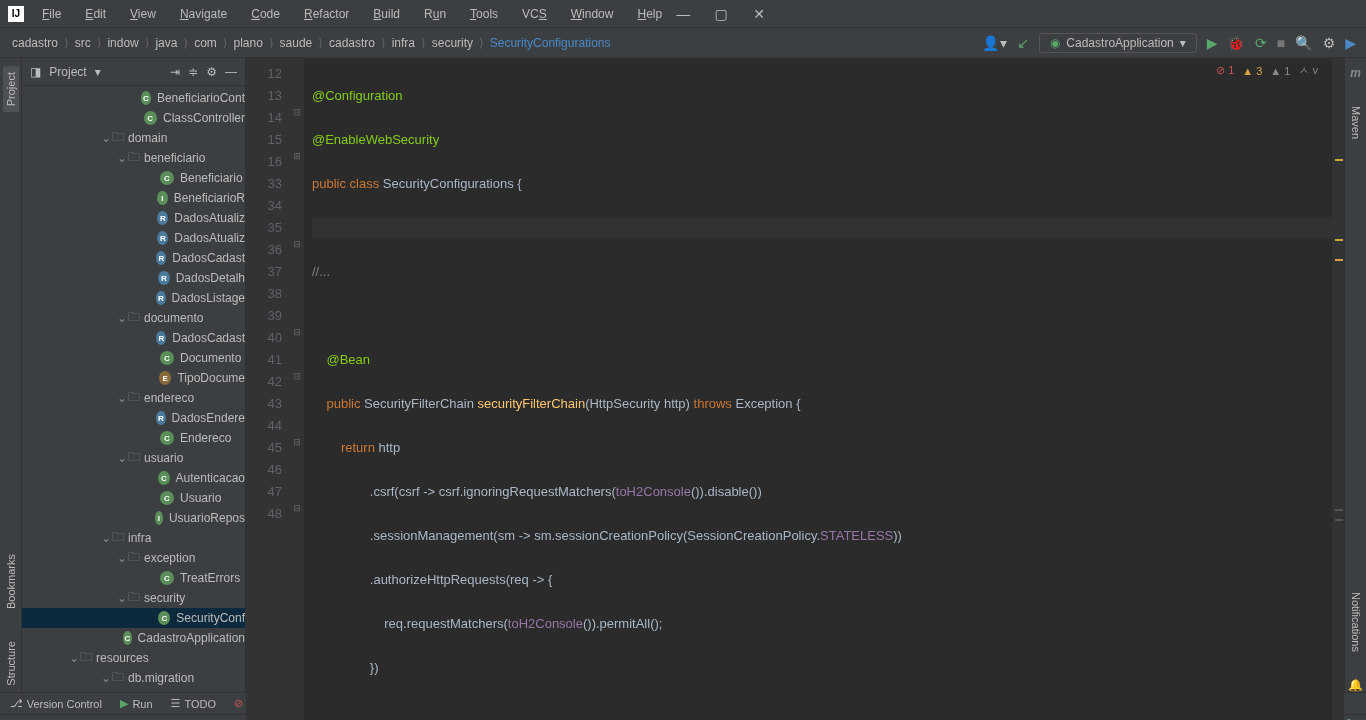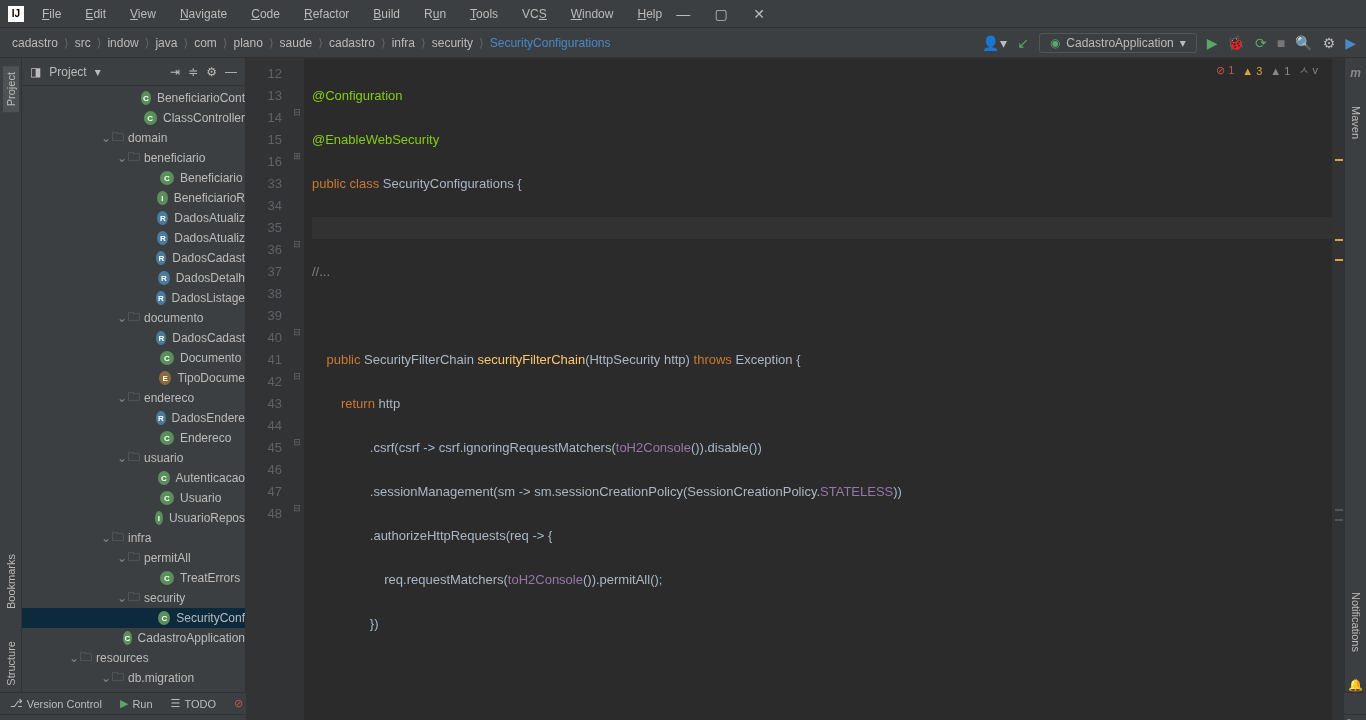--- a/index.html
+++ b/index.html
@@ -275,21 +275,21 @@
           <span>UsuarioRepos</span>
         </div>
         <div class="node" style="padding-left: 78px;">
           <span class="chev">⌄</span>
           <span class="folder">🗀</span>
           <span>infra</span>
         </div>
         <div class="node" style="padding-left: 94px;">
           <span class="chev">⌄</span>
           <span class="folder">🗀</span>
-          <span>permitAll</span>
+          <span>exception</span>
         </div>
         <div class="node" style="padding-left: 126px;">
           <span class="chev"></span>
           <span class="fileico c">C</span>
           <span>TreatErrors</span>
         </div>
         <div class="node" style="padding-left: 94px;">
           <span class="chev">⌄</span>
           <span class="folder">🗀</span>
           <span>security</span>
@@ -410,20 +410,21 @@
           <div></div>
           <div>⊟</div>
       </div>
       <div class="code">
 <div class="line"><span class="ann">@Configuration</span></div>
 <div class="line"><span class="ann">@EnableWebSecurity</span></div>
 <div class="line"><span class="kw">public</span> <span class="kw">class</span> <span class="cls">SecurityConfigurations {</span></div>
 <div class="line hl"></div>
 <div class="line"><span class="com">//...</span></div>
 <div class="line"></div>
+<div class="line">    <span class="ann">@Bean</span></div>
 <div class="line">    <span class="kw">public</span> <span>SecurityFilterChain</span> <span class="fn">securityFilterChain</span><span>(HttpSecurity http)</span> <span class="kw">throws</span> <span>Exception {</span></div>
 <div class="line">        <span class="kw">return</span> <span>http</span></div>
 <div class="line">                <span>.csrf(csrf -&gt; csrf.ignoringRequestMatchers(</span><span class="stat">toH2Console</span><span>()).disable())</span></div>
 <div class="line">                <span>.sessionManagement(sm -&gt; sm.sessionCreationPolicy(SessionCreationPolicy.</span><span class="stat">STATELESS</span><span>))</span></div>
 <div class="line">                <span>.authorizeHttpRequests(req -&gt; {</span></div>
 <div class="line">                    <span>req.requestMatchers(</span><span class="stat">toH2Console</span><span>()).permitAll();</span></div>
 <div class="line">                <span>})</span></div>
 
 
 

